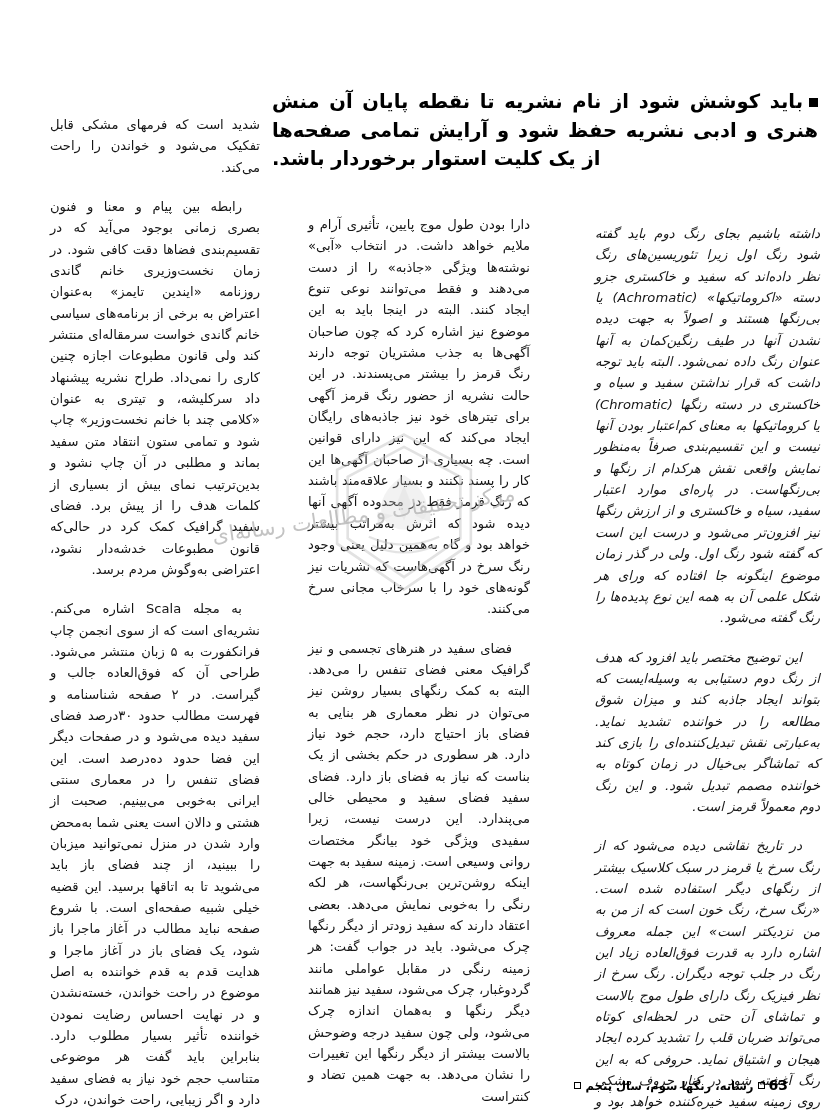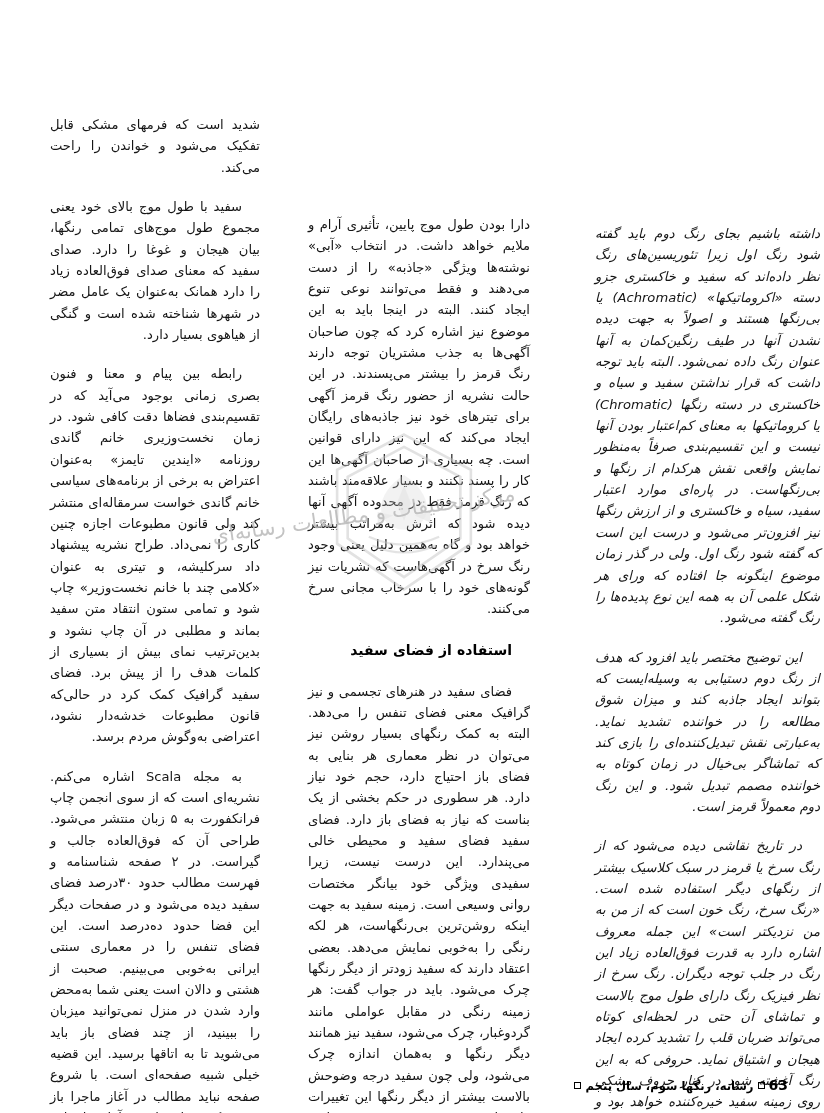--- a/index.html
+++ b/index.html
@@ -150,20 +150,23 @@
     z-index: 5;
     white-space: nowrap;
     letter-spacing: -1px;
   }
 </style>
 </head>
 <body>
 
 <div class="page">
 
+  <div class="pullquote">
+    <span class="bullet"></span><span>باید کوشش شود از نام نشریه تا نقطه پایان آن منش هنری و ادبی نشریه حفظ شود و آرایش تمامی صفحه‌ها از یک کلیت استوار برخوردار باشد.</span>
+  </div>
 
   <div class="watermark">
     <svg viewBox="0 0 200 200" xmlns="http://www.w3.org/2000/svg">
       <g fill="none" stroke="#c6c6c6" stroke-width="3">
         <path d="M100 12 L176 52 L176 136 L100 188 L24 136 L24 52 Z"></path>
         <path d="M100 26 L164 60 L164 130 L100 174 L36 130 L36 60 Z"></path>
       </g>
       <g fill="#cfcfcf">
         <path d="M100 58 C84 68 74 82 74 96 C74 110 86 120 100 120 C114 120 126 110 126 96 C126 82 116 68 100 58 Z" opacity="0.55"></path>
         <path d="M100 70 L108 90 L100 110 L92 90 Z" opacity="0.8"></path>
@@ -173,28 +176,26 @@
       <g fill="none" stroke="#c9c9c9" stroke-width="2.5">
         <path d="M60 128 Q100 146 140 128"></path>
         <path d="M64 138 Q100 154 136 138"></path>
       </g>
     </svg>
   </div>
   <div class="wm-script">مرکز تحقیقات و مطالعات رسانه‌ای</div>
 
   <div class="col" id="col-left">
     <p class="noind lastline-right">شدید است که فرمهای مشکی قابل تفکیک می‌شود و خواندن را راحت می‌کند.</p>
-    <p>سفید با طول موج بالای خود یعنی مجموع طول موج‌های تمامی رنگها، بیان هیجان و غوغا را دارد. صدای سفید که معنای صدای فوق‌العاده زیاد را دارد همانک به‌عنوان یک عامل مضر در شهرها شناخته شده است و گنگی از هیاهوی بسیار دارد.</p>
     <p>رابطه بین پیام و معنا و فنون بصری زمانی بوجود می‌آید که در تقسیم‌بندی فضاها دقت کافی شود. در زمان نخست‌وزیری خانم گاندی روزنامه «ایندین تایمز» به‌عنوان اعتراض به برخی از برنامه‌های سیاسی خانم گاندی خواست سرمقاله‌ای منتشر کند ولی قانون مطبوعات اجازه چنین کاری را نمی‌داد. طراح نشریه پیشنهاد داد سرکلیشه، و تیتری به عنوان «کلامی چند با خانم نخست‌وزیر» چاپ شود و تمامی ستون انتقاد متن سفید بماند و مطلبی در آن چاپ نشود و بدین‌ترتیب نمای بیش از بسیاری از کلمات هدف را از پیش برد. فضای سفید گرافیک کمک کرد در حالی‌که قانون مطبوعات خدشه‌دار نشود، اعتراضی به‌وگوش مردم برسد.</p>
     <p>به مجله Scala اشاره می‌کنم. نشریه‌ای است که از سوی انجمن چاپ فرانکفورت به ۵ زبان منتشر می‌شود. طراحی آن که فوق‌العاده جالب و گیراست. در ۲ صفحه شناسنامه و فهرست مطالب حدود ۳۰درصد فضای سفید دیده می‌شود و در صفحات دیگر این فضا حدود ده‌درصد است. این فضای تنفس را در معماری سنتی ایرانی به‌خوبی می‌بینیم. صحبت از هشتی و دالان است یعنی شما به‌محض وارد شدن در منزل نمی‌توانید میزبان را ببینید، از چند فضای باز باید می‌شوید تا به اتاقها برسید. این قضیه خیلی شبیه صفحه‌ای است. با شروع صفحه نباید مطالب در آغاز ماجرا باز شود، یک فضای باز در آغاز ماجرا و هدایت قدم به قدم خواننده به اصل موضوع در راحت خواندن، خسته‌نشدن و در نهایت احساس رضایت نمودن خواننده تأثیر بسیار مطلوب دارد. بنابراین باید گفت هر موضوعی متناسب حجم خود نیاز به فضای سفید دارد و اگر زیبایی، راحت خواندن، درک</p>
   </div>
 
   <div class="col" id="col-mid">
     <p class="noind">دارا بودن طول موج پایین، تأثیری آرام و ملایم خواهد داشت. در انتخاب «آبی» نوشته‌ها ویژگی «جاذبه» را از دست می‌دهند و فقط می‌توانند نوعی تنوع ایجاد کنند. البته در اینجا باید به این موضوع نیز اشاره کرد که چون صاحبان آگهی‌ها به جذب مشتریان توجه دارند رنگ قرمز را بیشتر می‌پسندند. در این حالت نشریه از حضور رنگ قرمز آگهی برای تیترهای خود نیز جاذبه‌های رایگان ایجاد می‌کند که این نیز دارای قوانین است. چه بسیاری از صاحبان آگهی‌ها این کار را پسند نکنند و بسیار علاقه‌مند باشند که رنگ قرمز فقط در محدوده آگهی آنها دیده شود که اثرش به‌مراتب بیشتر خواهد بود و گاه به‌همین دلیل یعنی وجود رنگ سرخ در آگهی‌هاست که نشریات نیز گونه‌های خود را با سرخاب مجانی سرخ می‌کنند.</p>
-    <p class="subhead">استفاده از فضای سفید</p>
     <p>فضای سفید در هنرهای تجسمی و نیز گرافیک معنی فضای تنفس را می‌دهد. البته به کمک رنگهای بسیار روشن نیز می‌توان در نظر معماری هر بنایی به فضای باز احتیاج دارد، حجم خود نیاز دارد. هر سطوری در حکم بخشی از یک بناست که نیاز به فضای باز دارد. فضای سفید فضای سفید و محیطی خالی می‌پندارد. این درست نیست، زیرا سفیدی ویژگی خود بیانگر مختصات روانی وسیعی است. زمینه سفید به جهت اینکه روشن‌ترین بی‌رنگهاست، هر لکه رنگی را به‌خوبی نمایش می‌دهد. بعضی اعتقاد دارند که سفید زودتر از دیگر رنگها چرک می‌شود. باید در جواب گفت: هر زمینه رنگی در مقابل عواملی مانند گردوغبار، چرک می‌شود، سفید نیز همانند دیگر رنگها و به‌همان اندازه چرک می‌شود، ولی چون سفید درجه وضوحش بالاست بیشتر از دیگر رنگها این تغییرات را نشان می‌دهد. به جهت همین تضاد و کنتراست</p>
   </div>
 
   <div class="col" id="col-right">
     <p class="noind">داشته باشیم بجای رنگ دوم باید گفته شود رنگ اول زیرا تئوریسین‌های رنگ نظر داده‌اند که سفید و خاکستری جزو دسته «اکروماتیکها» (Achromatic) یا بی‌رنگها هستند و اصولاً به جهت دیده نشدن آنها در طیف رنگین‌کمان به آنها عنوان رنگ داده نمی‌شود. البته باید توجه داشت که قرار نداشتن سفید و سیاه و خاکستری در دسته رنگها (Chromatic) یا کروماتیکها به معنای کم‌اعتبار بودن آنها نیست و این تقسیم‌بندی صرفاً به‌منظور نمایش واقعی نقش هرکدام از رنگها و بی‌رنگهاست. در پاره‌ای موارد اعتبار سفید، سیاه و خاکستری و از ارزش رنگها نیز افزون‌تر می‌شود و درست این است که گفته شود رنگ اول. ولی در گذر زمان موضوع اینگونه جا افتاده که ورای هر شکل علمی آن به همه این نوع پدیده‌ها را رنگ گفته می‌شود.</p>
     <p>این توضیح مختصر باید افزود که هدف از رنگ دوم دستیابی به وسیله‌ایست که بتواند ایجاد جاذبه کند و میزان شوق مطالعه را در خواننده تشدید نماید. به‌عبارتی نقش تبدیل‌کننده‌ای را بازی کند که تماشاگر بی‌خیال در زمان کوتاه به خواننده مصمم تبدیل شود. و این رنگ دوم معمولاً قرمز است.</p>
     <p>در تاریخ نقاشی دیده می‌شود که از رنگ سرخ یا قرمز در سبک کلاسیک بیشتر از رنگهای دیگر استفاده شده است. «رنگ سرخ، رنگ خون است که از من به من نزدیکتر است» این جمله معروف اشاره دارد به قدرت فوق‌العاده زیاد این رنگ در جلب توجه دیگران. رنگ سرخ از نظر فیزیک رنگ دارای طول موج بالاست و تماشای آن حتی در لحظه‌ای کوتاه می‌تواند ضربان قلب را تشدید کرده ایجاد هیجان و اشتیاق نماید. حروفی که به این رنگ آغشته شود در کنار حروف مشکی روی زمینه سفید خیره‌کننده خواهد بود و پس از آن می‌توان از رنگ نارنجی سود برد. در درجه سوم، رنگ دوم آبی است که به جهت</p>
   </div>
 
   <div class="footer">

